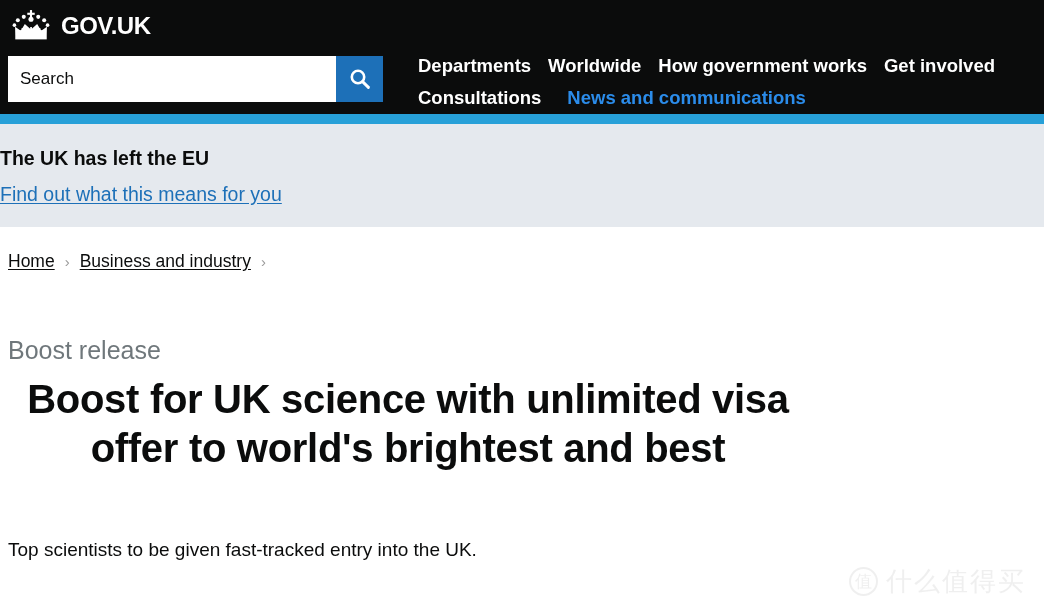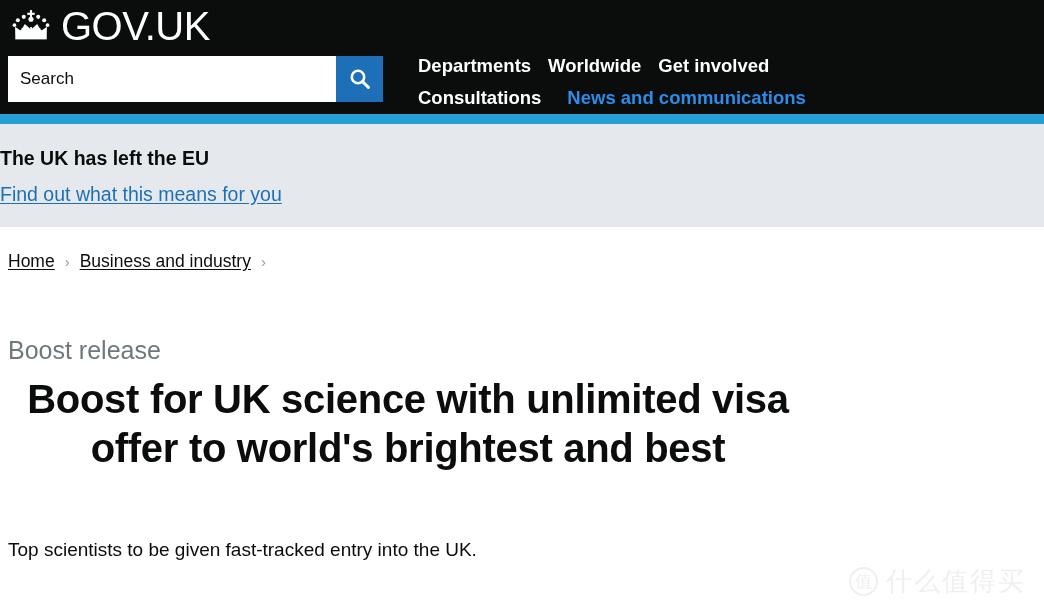--- a/index.html
+++ b/index.html
@@ -34,22 +34,22 @@
 
   .crown-icon {
     width: 46px;
     height: 34px;
     display: block;
     flex: 0 0 auto;
   }
 
   .govuk-wordmark {
     color: #ffffff;
-    font-size: 40px;
-    font-weight: normal;
+    font-size: 24px;
+    font-weight: bold;
     letter-spacing: -0.5px;
     line-height: 34px;
     margin-left: 7px;
     white-space: nowrap;
   }
 
   
   .search-wrap {
     position: absolute;
     left: 8px;
@@ -267,20 +267,21 @@
           <line x1="14.6" y1="14.6" x2="20.4" y2="20.4" stroke="#ffffff" stroke-width="2.9" stroke-linecap="round"></line>
         </svg>
       </span>
     </button>
   </div>
 
   <nav class="gov-nav">
     <div class="nav-row">
       <a class="nav-link" href="#">Departments</a>
       <a class="nav-link" href="#">Worldwide</a>
+      <a class="nav-link" href="#">How government works</a>
       <a class="nav-link" href="#">Get involved</a>
     </div>
     <div class="nav-row">
       <a class="nav-link" href="#">Consultations</a>
       <a class="nav-link active" href="#">News and communications</a>
     </div>
   </nav>
 
 </div>
 

